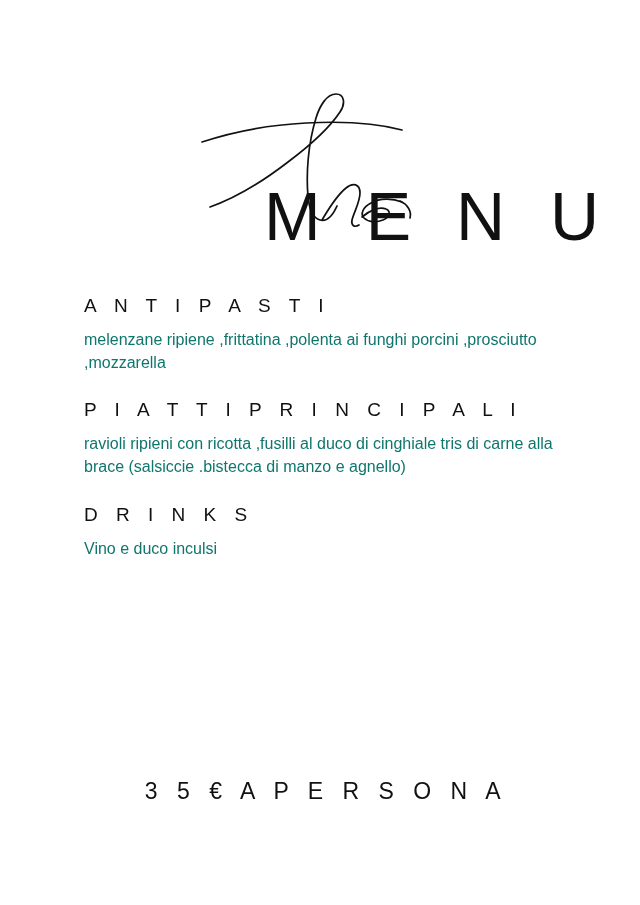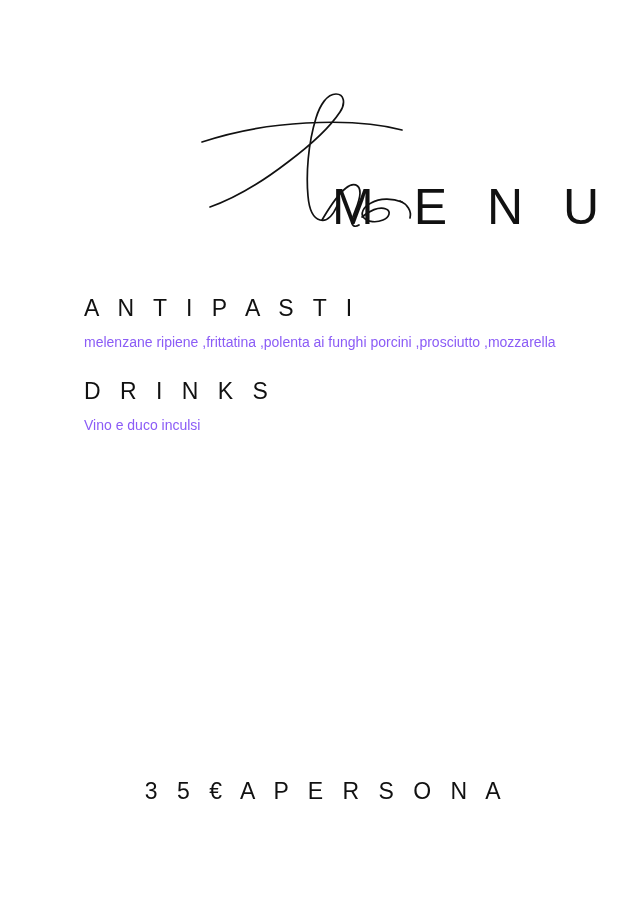--- a/index.html
+++ b/index.html
@@ -36,21 +36,21 @@
   }
   .script-the svg {
     display: block;
     width: 100%;
     height: 100%;
   }
   .menu-word {
     position: absolute;
     right: 28px;
     top: 182px;
-    font-size: 50px;
+    font-size: 68px;
     letter-spacing: 13px;
     font-weight: 300;
     color: #111111;
     line-height: 1;
     white-space: nowrap;
   }
 
   
   .content {
     position: absolute;
@@ -58,32 +58,32 @@
     top: 296px;
     right: 40px;
   }
   .section {
     margin-bottom: 26px;
   }
   .section.tight {
     margin-bottom: 18px;
   }
   .sec-title {
-    font-size: 23px;
+    font-size: 19px;
     letter-spacing: 6.5px;
     font-weight: 400;
     color: #111111;
     margin: 0 0 12px 0;
     line-height: 1.1;
     white-space: nowrap;
   }
   .sec-body {
-    font-size: 14px;
+    font-size: 16px;
     line-height: 1.42;
-    color: #8b5cf6;
+    color: #0f766e;
     font-weight: 300;
     margin: 0;
     max-width: 500px;
   }
 
   
   .price {
     position: absolute;
     left: 0;
     right: 0;
@@ -121,20 +121,22 @@
   </div>
 
   <div class="content">
 
     <div class="section">
       <h2 class="sec-title">A N T I P A S T I</h2>
       <p class="sec-body">melenzane ripiene ,frittatina ,polenta ai funghi porcini ,prosciutto ,mozzarella</p>
     </div>
 
     <div class="section">
+      <h2 class="sec-title">P I A T T I   P R I N C I P A L I</h2>
+      <p class="sec-body">ravioli ripieni con ricotta ,fusilli al duco di cinghiale tris di carne alla brace (salsiccie .bistecca di manzo e agnello)</p>
     </div>
 
     <div class="section tight">
     </div>
 
     <div class="section tight">
       <h2 class="sec-title">D R I N K S</h2>
       <p class="sec-body">Vino e duco inculsi</p>
     </div>
 

